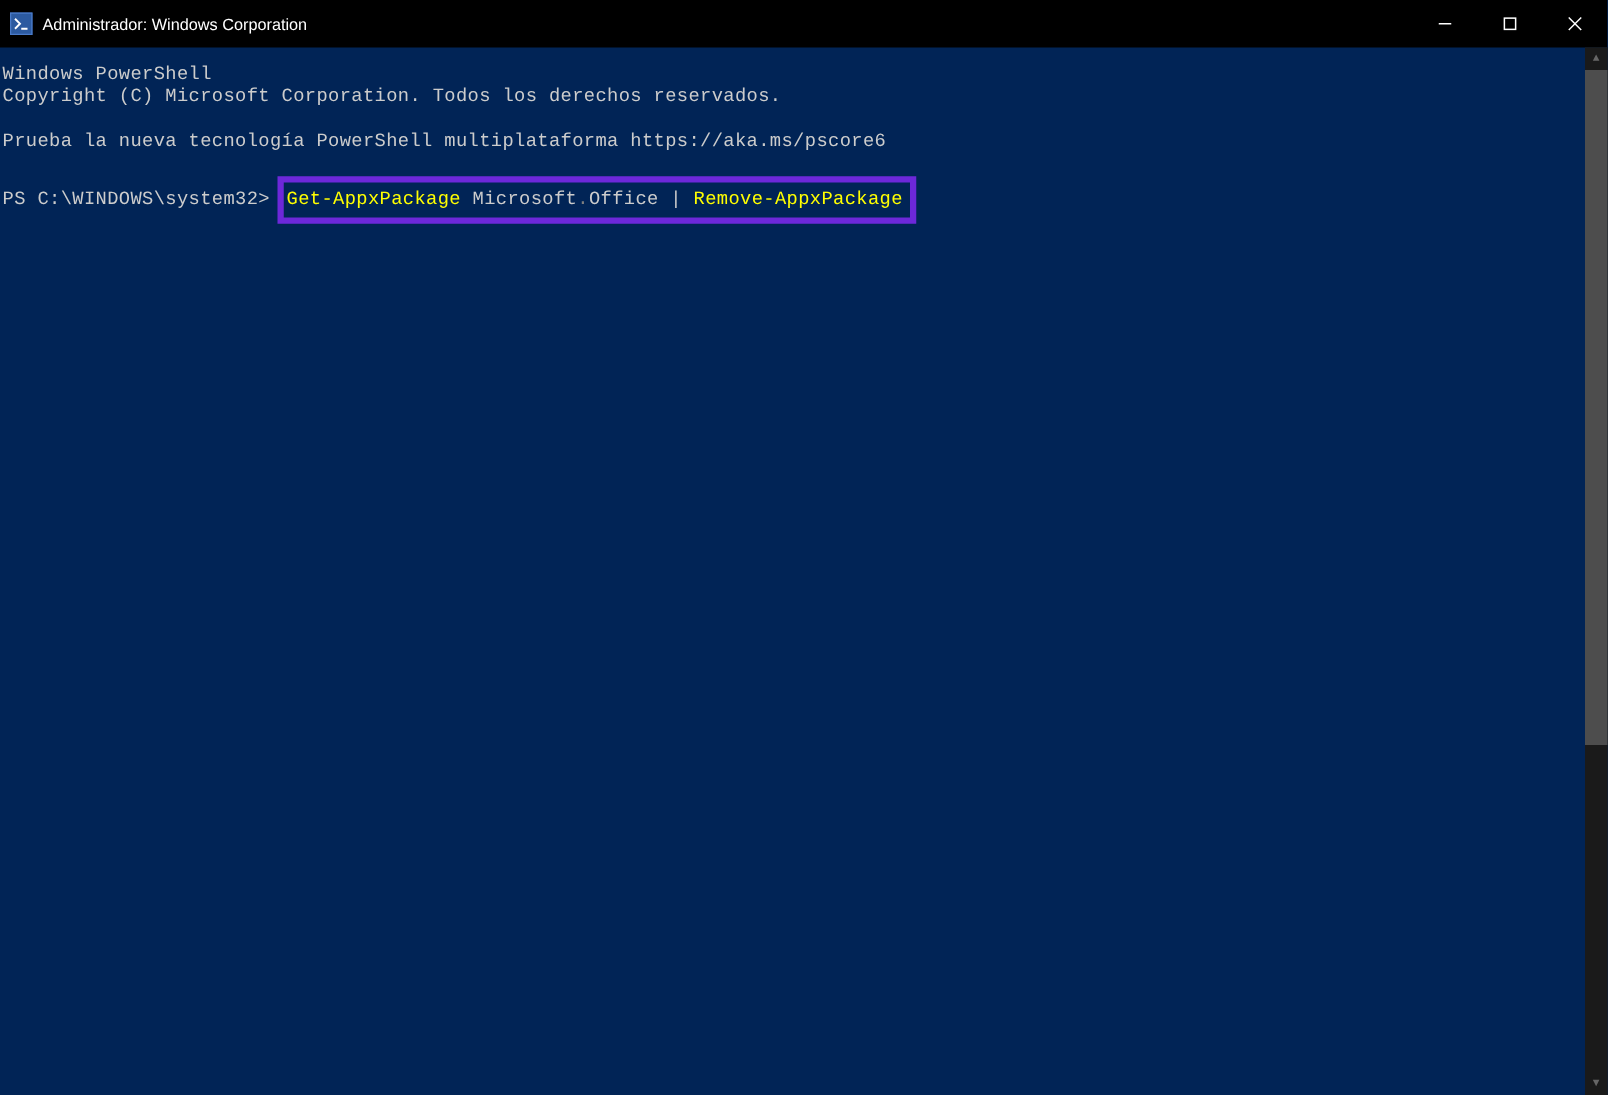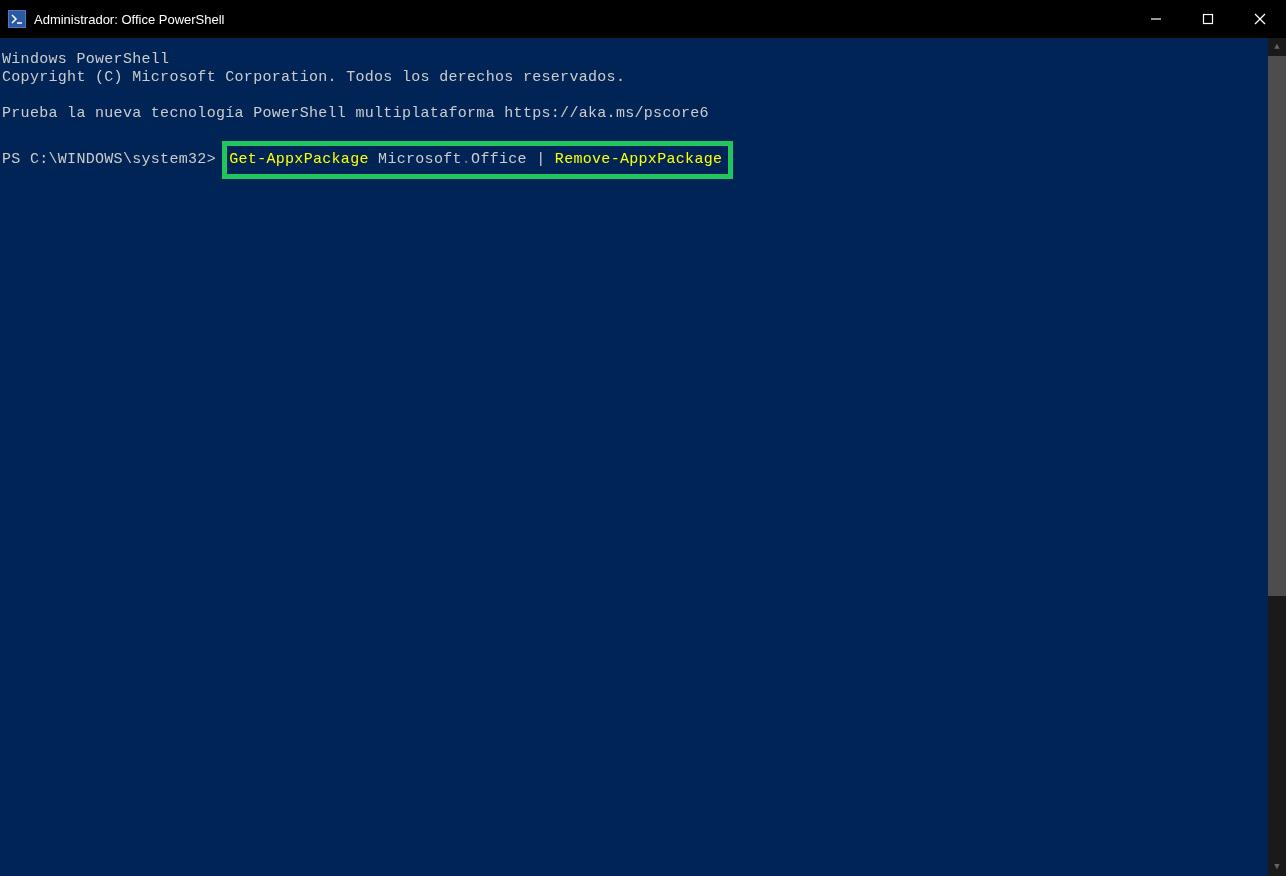--- a/index.html
+++ b/index.html
@@ -109,38 +109,38 @@
     .line {
       display: block;
     }
     .cmd-yellow {
       color: #ffff00;
     }
     .cmd-gray {
       color: #808080;
     }
     .highlight-box {
-      border: 5px solid #22c55e;
+      border: 5px solid #6d28d9;
       background: rgba(255,0,0,0);
       padding: 5px 6px 5px 2px;
       display: inline-block;
       margin-left: -3px;
     }
   </style>
 </head>
 <body>
 
 <div class="titlebar">
   <div class="titlebar-left">
     <div class="ps-icon">
       <svg width="14" height="14" viewBox="0 0 14 14">
         <path d="M2 3 L6 7 L2 11 M7 11 L12 11" stroke="#ffffff" stroke-width="1.5" fill="none"></path>
       </svg>
     </div>
-    <span class="title-text">Administrador: Office PowerShell</span>
+    <span class="title-text">Administrador: Windows Corporation</span>
   </div>
   <div class="titlebar-right">
     <div class="winbtn">
       <svg width="12" height="12" viewBox="0 0 12 12">
           <line x1="1" y1="6" x2="11" y2="6" stroke-width="1.2"></line>
         </svg>
     </div>
     <div class="winbtn">
       <svg width="12" height="12" viewBox="0 0 12 12">
           <rect x="1.5" y="1.5" width="9" height="9" stroke-width="1.2" fill="none"></rect>

